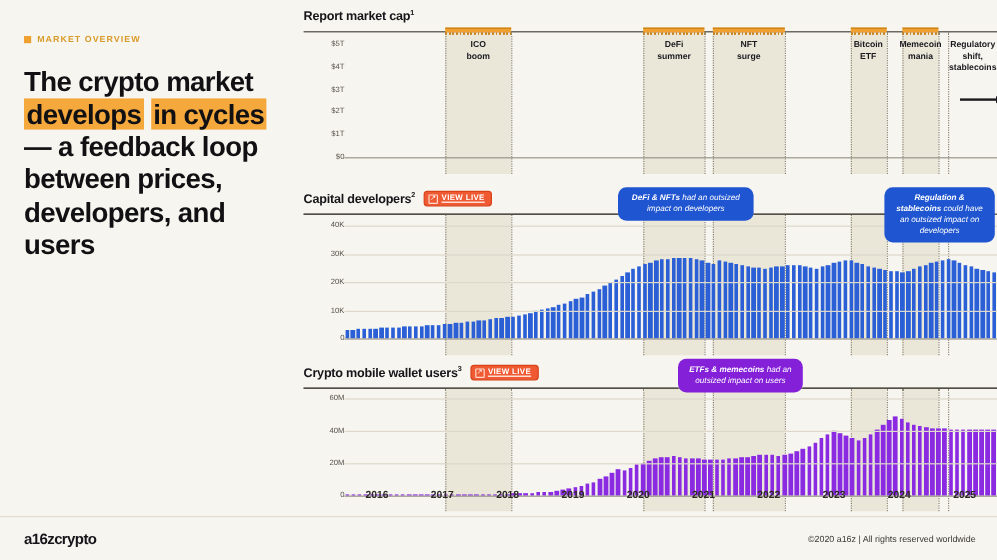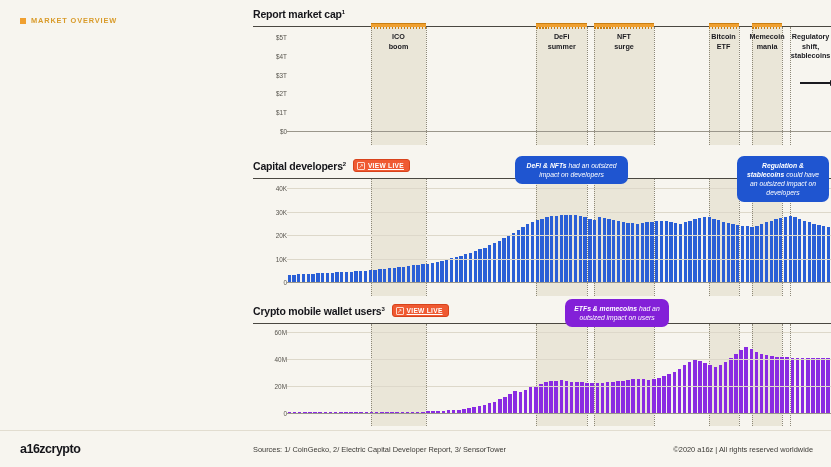--- a/index.html
+++ b/index.html
@@ -7,21 +7,21 @@
   body{
     background:#f7f5ef;
     font-family:"Liberation Sans", sans-serif;
     color:#16161a;
     position:relative;
     overflow:hidden;
   }
 
   
   #left-panel{
-    position:absolute; left:0; top:0; width:246px; height:430px;
+    position:absolute; left:0; top:12px; width:246px; height:430px;
     padding:16px 18px 0 20px;
   }
   #eyebrow{
     display:flex; align-items:center; gap:5px;
     font-size:7.4px; font-weight:bold; letter-spacing:.85px;
     color:#d99b2a; text-transform:uppercase;
   }
   #eyebrow .sq{ width:6px; height:6px; background:#f0a030; display:inline-block; }
   #headline{
     margin-top:18px;
@@ -152,20 +152,24 @@
   }
 </style>
 </head>
 <body>
 
 <div id="left-panel">
   <div id="eyebrow">
     <span class="sq"></span>
     <span>MARKET OVERVIEW</span>
   </div>
+  <h1 id="headline">
+    <span>The crypto market </span><span class="hl">develops</span>
+    <span class="hl">in cycles</span><span> — a feedback loop between prices, developers, and users</span>
+  </h1>
 </div>
 
 <div id="charts">
 
   <div class="panel" id="panel-mcap">
     <div class="panel-head">
       <div class="panel-title">
         <span>Report market cap</span><sup>1</sup>
       </div>
     </div>
@@ -530,23 +534,34 @@
           <div class="ylabel" style="top: 89px;">0</div>
         </div>
     <div class="gridline" style="top: 8px;"></div>
         <div class="gridline" style="top: 35px;"></div>
         <div class="gridline" style="top: 62px;"></div>
         <div class="baseline" style="top: 89px;"></div>
       </div>
     <div class="callout purple" id="callout-etf" style="left:316px; top:-4px; width:104px;">
       <b>ETFs &amp; memecoins</b><span> had an outsized impact on users</span>
     </div>
+    <div class="xaxis" id="xaxis" style="top:104px;">
+        <span>2016</span>
+        <span>2017</span>
+        <span>2018</span>
+        <span>2019</span>
+        <span>2020</span>
+        <span>2021</span>
+        <span>2022</span>
+        <span>2023</span>
+        <span>2024</span>
+        <span>2025</span>
+      </div>
   <div class="leader" style="left: 4px; top: 20px; width: 312px;"></div>
       <div class="leader" style="left: 420px; top: 20px; width: 162px;"></div>
     </div>
 
 </div>
 
 <div id="footer">
   <div id="logo">a16zcrypto</div>
-  <div id="sources">Sources: 1/ CoinGecko, 2/ Electric Capital Developer Report, 3/ SensorTower</div>
   <div id="copyright">©2020 a16z | All rights reserved worldwide</div>
 </div>
 
 </body></html>

